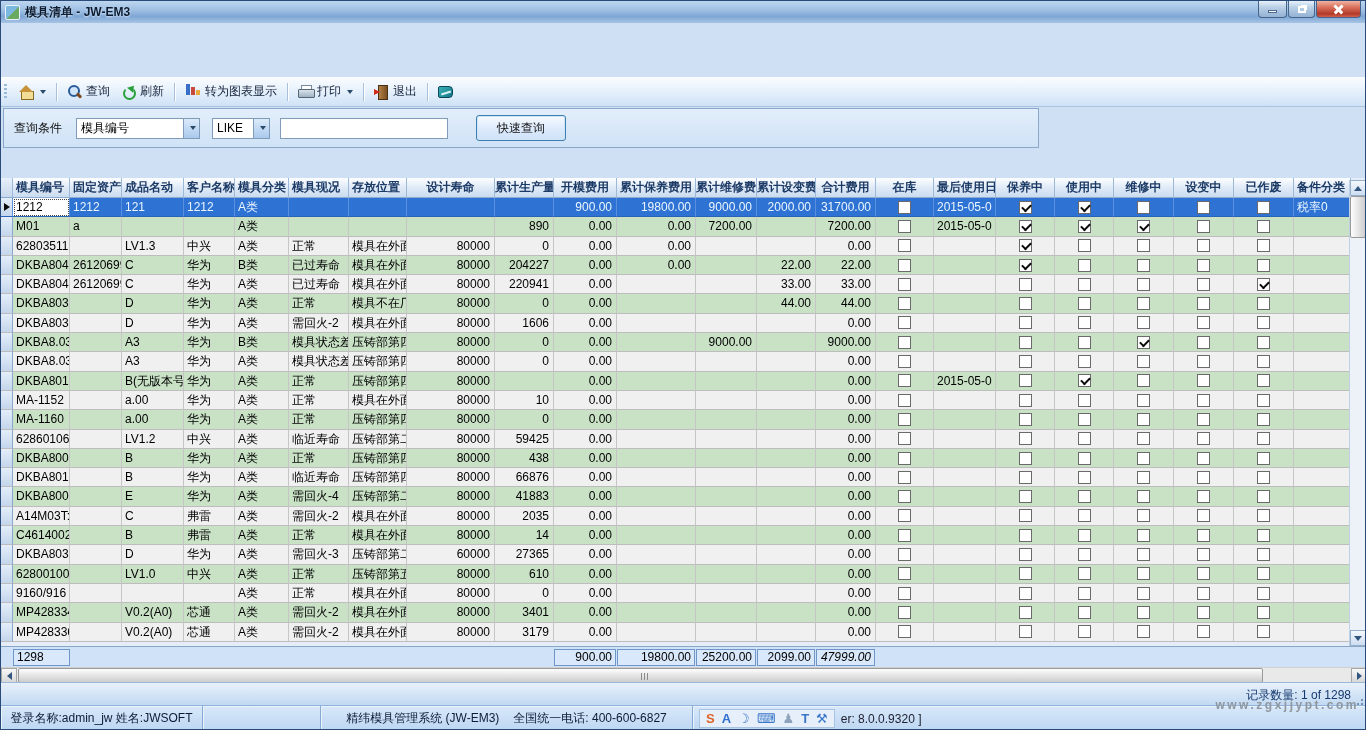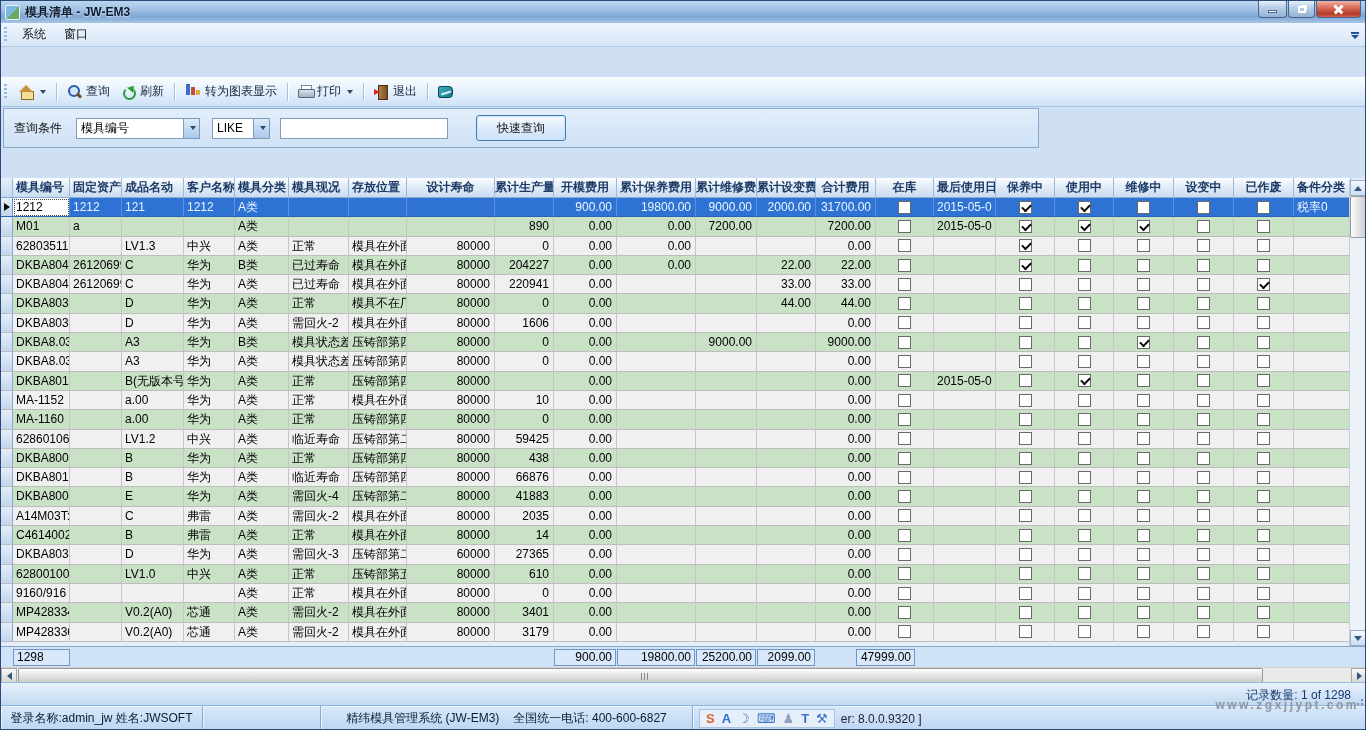--- a/index.html
+++ b/index.html
@@ -163,29 +163,20 @@
         </div>
       <div class="wbtn rest">
           <span class="restsq"></span>
         </div>
       <div class="wbtn close">
           <span class="xic white"></span>
         </div>
     </div>
   </div>
 
-  <div class="menubar">
-    <div class="grip"></div>
-    <div class="menu-item">系统</div>
-    <div class="menu-item">窗口</div>
-    <div class="menu-ovf">
-        <i></i>
-        <u></u>
-      </div>
-  </div>
 
 
   <div class="toolbar">
     <div class="grip"></div>
     <div class="tbtn">
         <span class="i-home"></span>
         <span class="caret"></span>
       </div>
     <div class="tsep"></div>
     <div class="tbtn">
@@ -1131,21 +1122,21 @@
         <span class="tri-down"></span>
       </div>
   </div>
 
   <div class="footerbar">
     <div class="fbox" style="left:12px;width:57px;padding-left:3px;">1298</div>
   <div class="fbox num" style="left: 553px; width: 62px;">900.00</div>
       <div class="fbox num" style="left: 616px; width: 78px;">19800.00</div>
       <div class="fbox num" style="left: 695px; width: 60px;">25200.00</div>
       <div class="fbox num" style="left: 756px; width: 58px;">2099.00</div>
-      <div class="fbox num" style="left: 855px; width: 59px;">47999.00</div>
+      <div class="fbox num" style="left: 815px; width: 59px; font-style: italic;">47999.00</div>
     </div>
 
   <div class="hscroll">
     <div class="hbtn" style="left:0">
         <span class="tri-left"></span>
       </div>
     <div class="hthumb">
         <span class="hgrip"></span>
       </div>
     <div class="hbtn" style="right:0">

